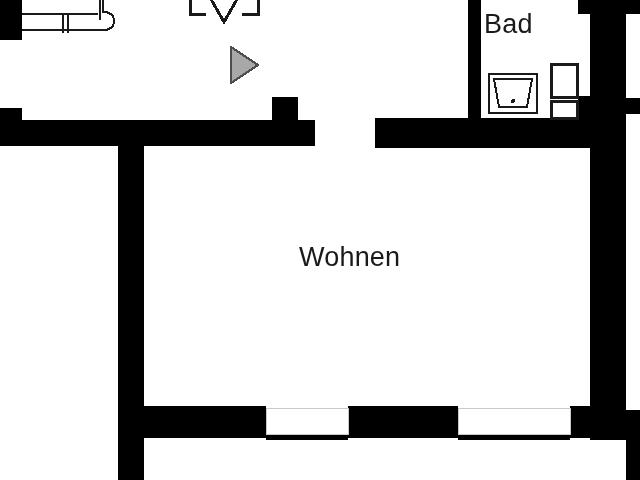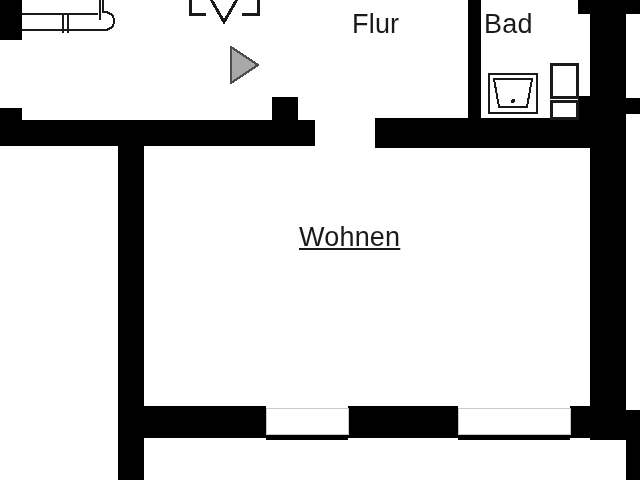--- a/index.html
+++ b/index.html
@@ -27,21 +27,21 @@
     font-family: "Liberation Sans", sans-serif;
     font-size: 27px;
     font-weight: 400;
     letter-spacing: 0.2px;
     white-space: nowrap;
     line-height: 1;
     user-select: none;
   }
   #label-flur  { left: 352px; top: 11px; }
   #label-bad   { left: 484px; top: 11px; text-align: center; }
-  #label-wohnen{ left: 299px; top: 224px; text-decoration: underline; }
+  #label-wohnen{ left: 299px; top: 244px; }
 </style>
 </head>
 <body>
 
 <div id="plan-root">
 
   <svg id="floorplan-svg" width="640" height="480" viewBox="0 0 640 480" shape-rendering="crispEdges">
 
     <g>
 
@@ -120,19 +120,18 @@
       <path d="M 190 -4 L 190 14 L 206 14" fill="none" stroke="#1a1a1a" stroke-width="3"></path>
       <path d="M 258 -4 L 258 14 L 242 14" fill="none" stroke="#1a1a1a" stroke-width="3"></path>
       <path d="M 208 -6 L 240 -6 L 224 22 Z" fill="#ffffff" stroke="#1a1a1a" stroke-width="3"></path>
       <line x1="190" y1="-14" x2="258" y2="-14" stroke="#1a1a1a" stroke-width="3"></line>
     </g>
 
     <path d="M 231 47 L 258 65 L 231 83 Z" fill="#a8a8a8" stroke="#4d4d4d" stroke-width="2" stroke-linejoin="round"></path>
 
   </svg>
 
-  <div class="room-label" id="label-flur">Flur</div>
 
   <div class="room-label" id="label-bad">Bad</div>
 
   <div class="room-label" id="label-wohnen">Wohnen</div>
 
 </div>
 
 </body></html>

